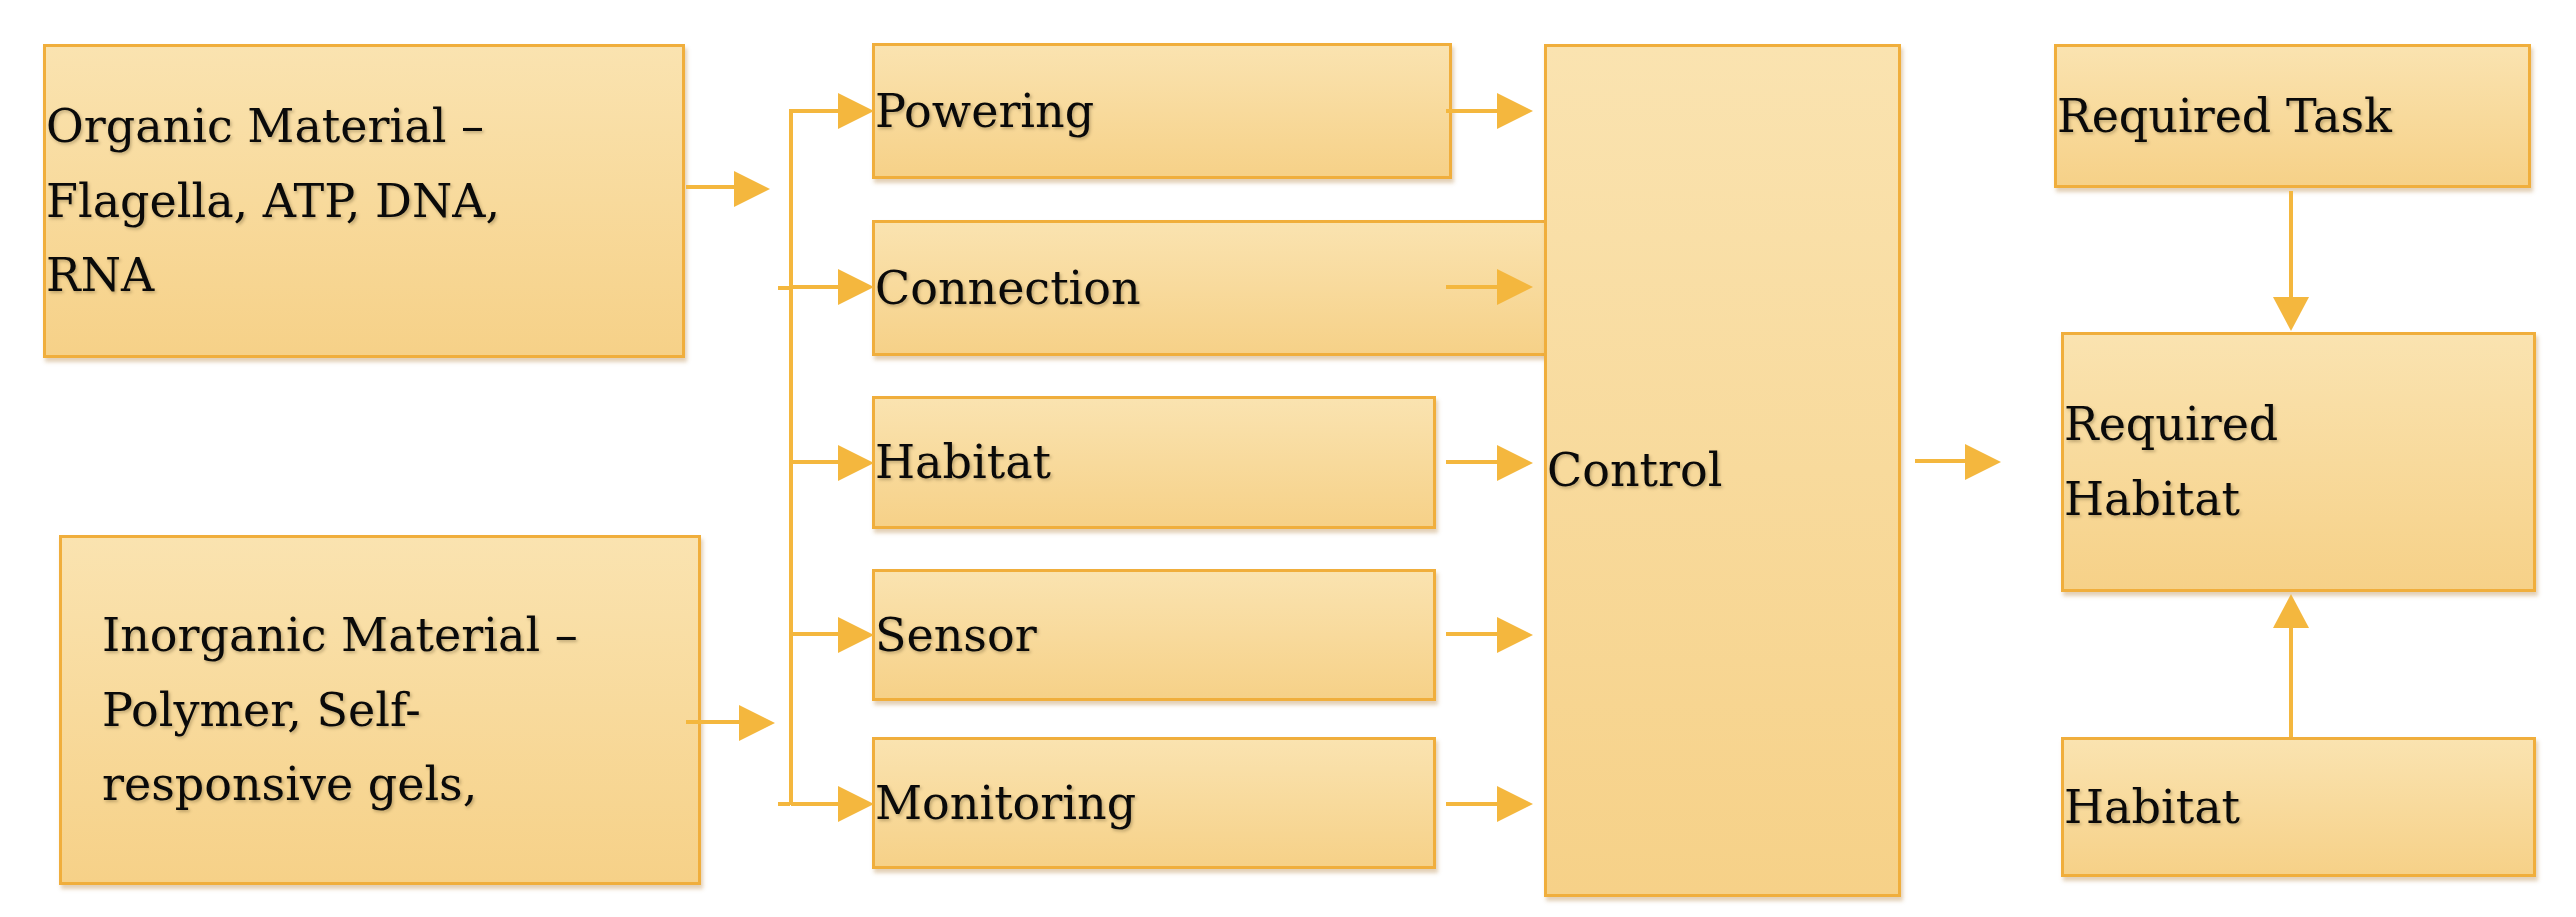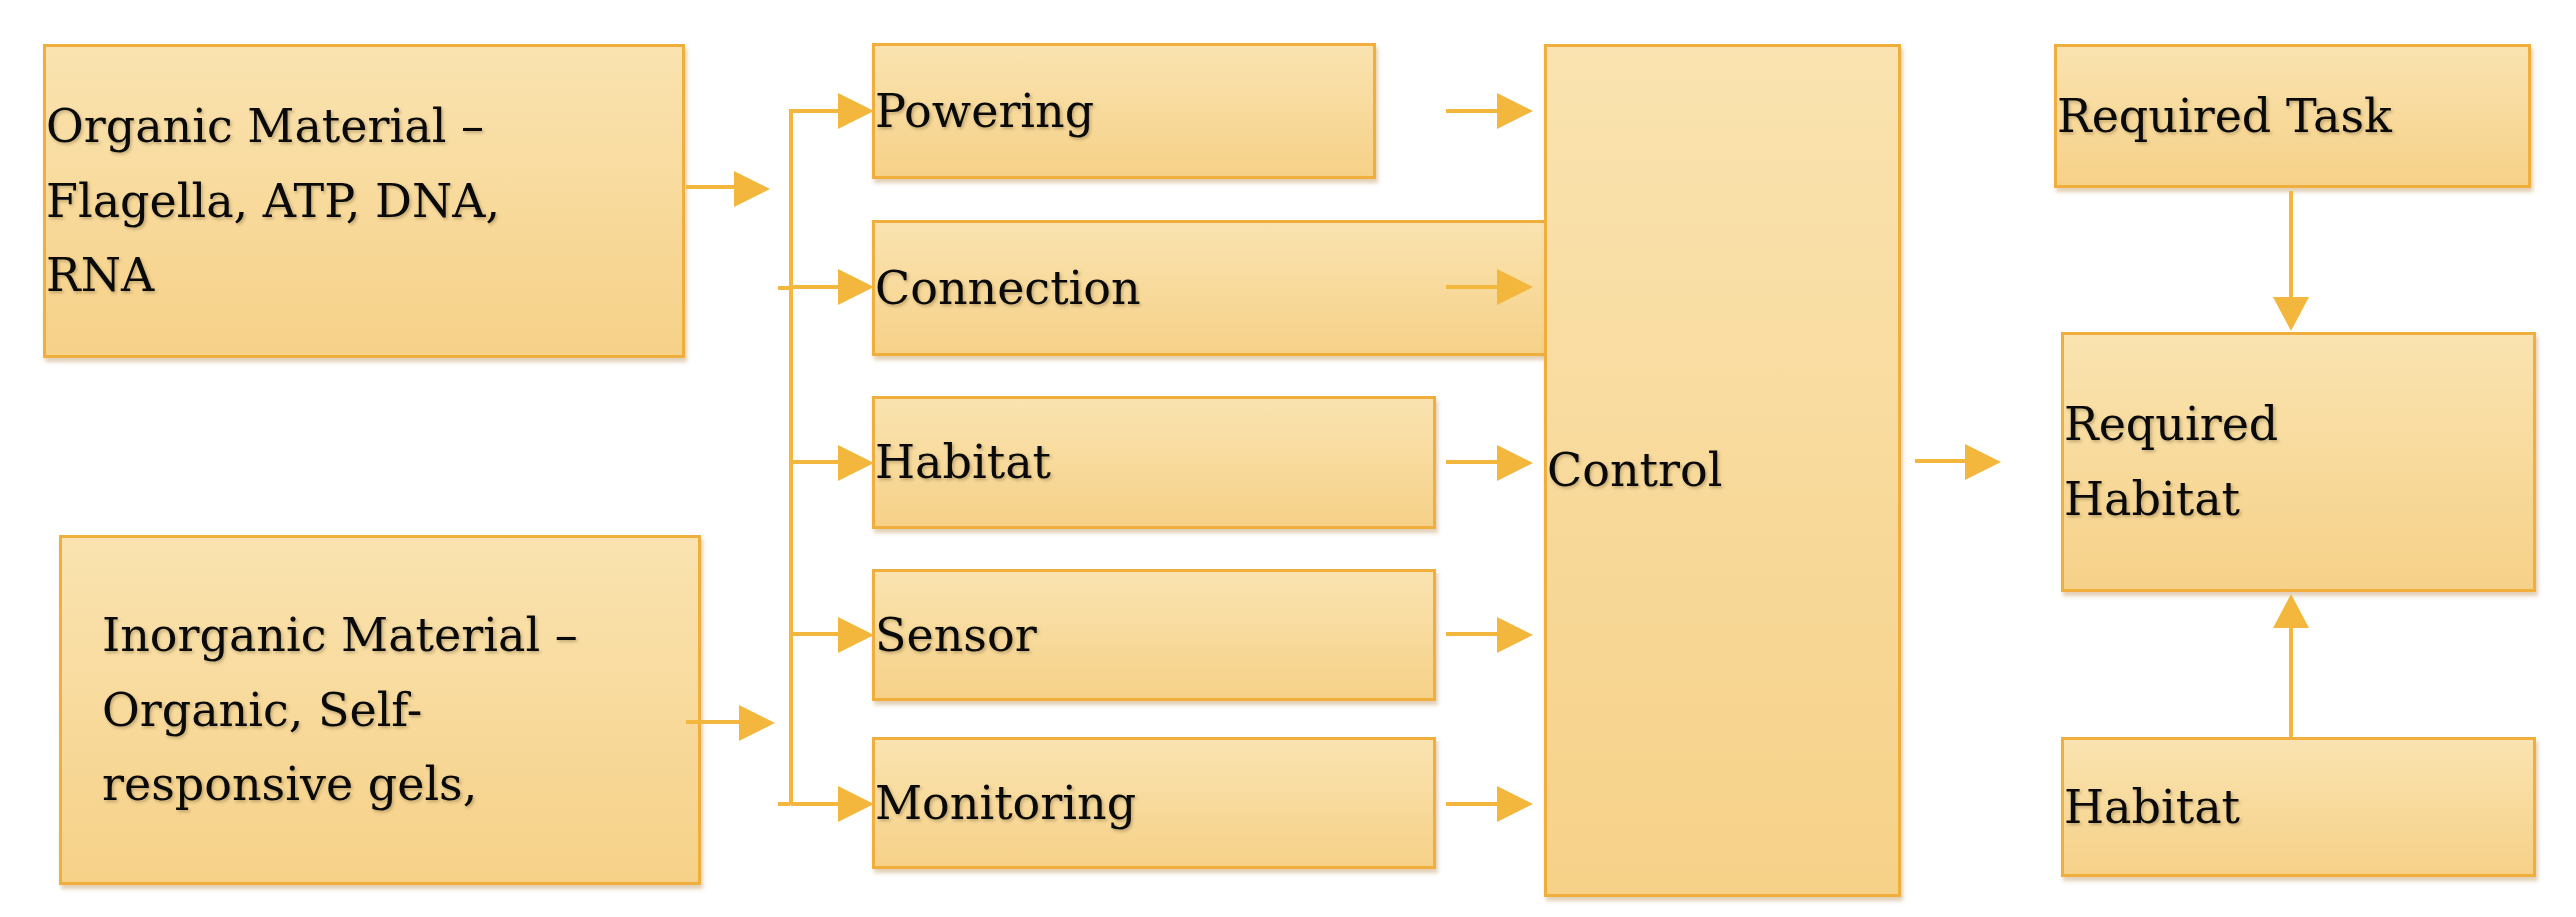--- a/index.html
+++ b/index.html
@@ -42,25 +42,25 @@
 <div class="stage">
 
   <div class="box" style="left:43px;top:44px;width:642px;height:314px;">
     <div class="line">Organic Material –</div>
     <div class="line">Flagella, ATP, DNA,</div>
     <div class="line">RNA</div>
   </div>
 
   <div class="box" style="left:59px;top:535px;width:642px;height:350px;padding-left:40px;">
     <div class="line">Inorganic Material –</div>
-    <div class="line">Organic, Self-</div>
+    <div class="line">Polymer, Self-</div>
     <div class="line">responsive gels,</div>
   </div>
 
-  <div class="box" style="left:872px;top:43px;width:504px;height:136px;">
+  <div class="box" style="left:872px;top:43px;width:580px;height:136px;">
     <span class="line">Powering</span>
   </div>
   <div class="box" style="left:872px;top:220px;width:681px;height:136px;">
     <span class="line">Connection</span>
   </div>
   <div class="box" style="left:872px;top:396px;width:564px;height:133px;">
     <span class="line">Habitat</span>
   </div>
   <div class="box" style="left:872px;top:569px;width:564px;height:132px;">
     <span class="line">Sensor</span>

